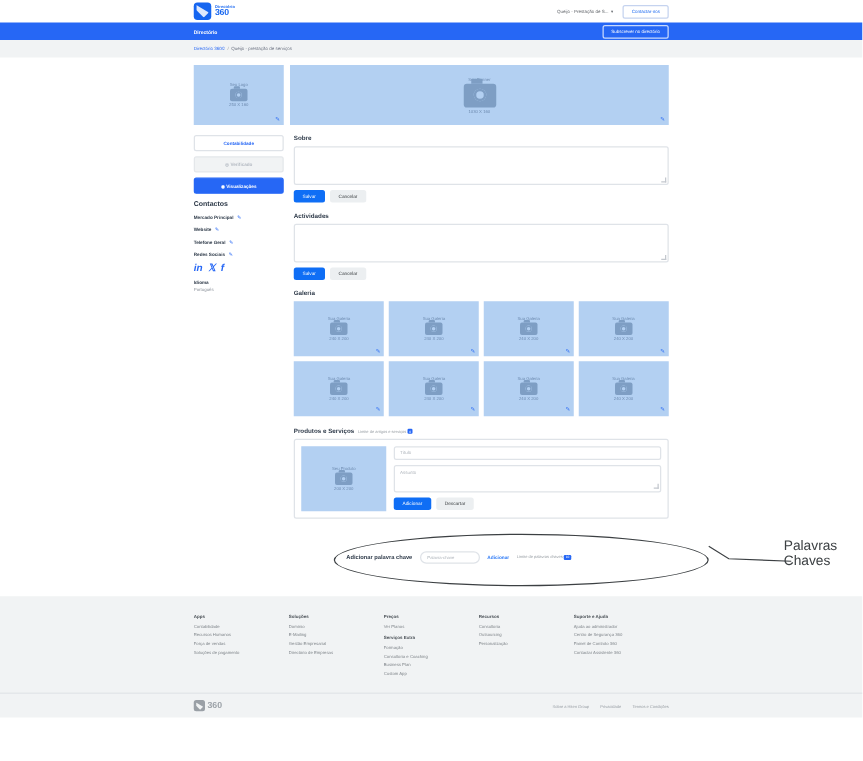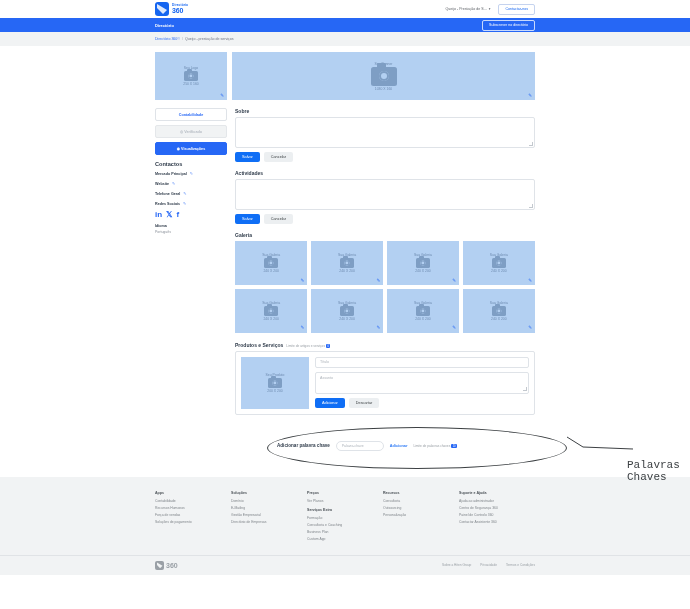--- a/index.html
+++ b/index.html
@@ -98,21 +98,21 @@
     display:block; width:100%; text-align:center; font-size:3.7px; padding:3.5px 0;
     border-radius:2px; margin-bottom:4px; border:0.6px solid #dfe3e8; background:#fff;
     color:#2667f5; font-weight:600;
   }
   .side-btn.muted{ color:#b6bcc4; background:#f1f3f4; border-color:#e4e7ea;}
   .side-btn.solid{ background:#2667f5; color:#fff; border-color:#2667f5;}
   .side-h{ font-size:5.6px; font-weight:700; color:#2f3b4a; margin:6px 0 4px;}
   .contact-row{ font-size:3.7px; font-weight:700; color:#2f3b4a; margin-bottom:5px; display:flex; align-items:center; gap:3px;}
   .contact-row .pen{ color:#2667f5; font-size:4px; font-weight:400;}
   .socials{ display:flex; gap:4px; margin:1px 0 5px 0;}
-  .socials span{ font-size:8px; color:#2667f5; line-height:1; font-weight:700;}
+  .socials span{ font-size:8px; color:#2667f5; line-height:1; font-weight:700;font-style:italic;}
   .side-sub{ font-size:3.7px; font-weight:700; color:#2f3b4a; margin-bottom:1.5px;}
   .side-val{ font-size:3.5px; color:#8a9099;}
 
   
   .sec-title{ font-size:5px; font-weight:700; color:#2f3b4a; margin-bottom:3px;}
   .ta{
     width:100%; height:31px; border:0.6px solid #dfe3e8; border-radius:2px;
     background:#fff; margin-bottom:4px; position:relative;
   }
   .ta:after{ content:""; position:absolute; right:1.5px; bottom:1.5px; width:3px;height:3px;
@@ -148,22 +148,22 @@
   }
   .kw-label{ font-size:4.6px; font-weight:700; color:#2f3b4a;}
   .kw-inp{ border:0.6px solid #dfe3e8; border-radius:8px; height:10px; width:48px; display:flex; align-items:center; padding:0 5px; font-size:3.4px; color:#adb3ba;}
   .kw-add{ font-size:3.8px; color:#2f7bf6; font-weight:700;}
   .kw-lim{ font-size:3.2px; color:#9aa0a6;}
   .ellipse{
     position:absolute; left:32px; top:0; width:300px; height:42px;
     border:1px solid #3c4043; border-radius:50%;
   }
   .anno{
-    position:absolute; left:392px; top:32px; font-size:11px; color:#3c4043;
-    font-family:Liberation Mono, monospace;
+    position:absolute; left:392px; top:4px; font-size:11px; color:#3c4043;
+    font-family:Liberation Sans, sans-serif;
   }
   .leader{ position:absolute; left:330px; top:8px; }
 
   
   .footer{ background:#f1f3f4; padding:14px 155px 10px 155px; }
   .fcols{ display:flex; gap:0;}
   .fcol{ flex:1;}
   .fh{ font-size:3.6px; font-weight:700; color:#4a5056; margin-bottom:4px;}
   .fl{ font-size:3.4px; color:#80868b; margin-bottom:3.2px;}
   .fh2{ font-size:3.6px; font-weight:700; color:#4a5056; margin:5px 0 4px;}

